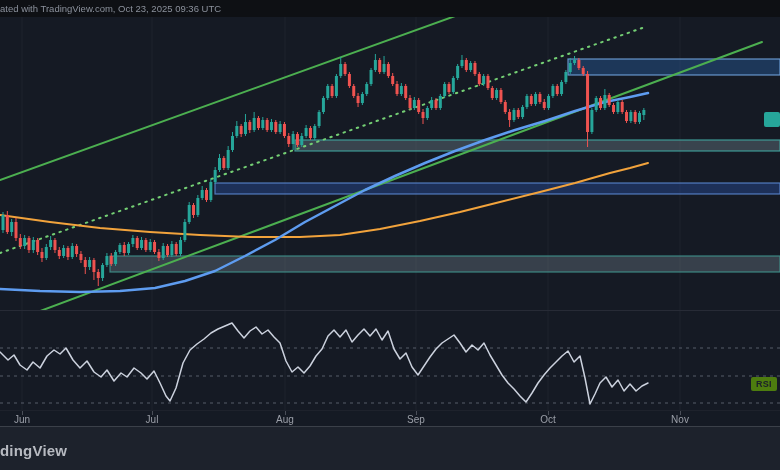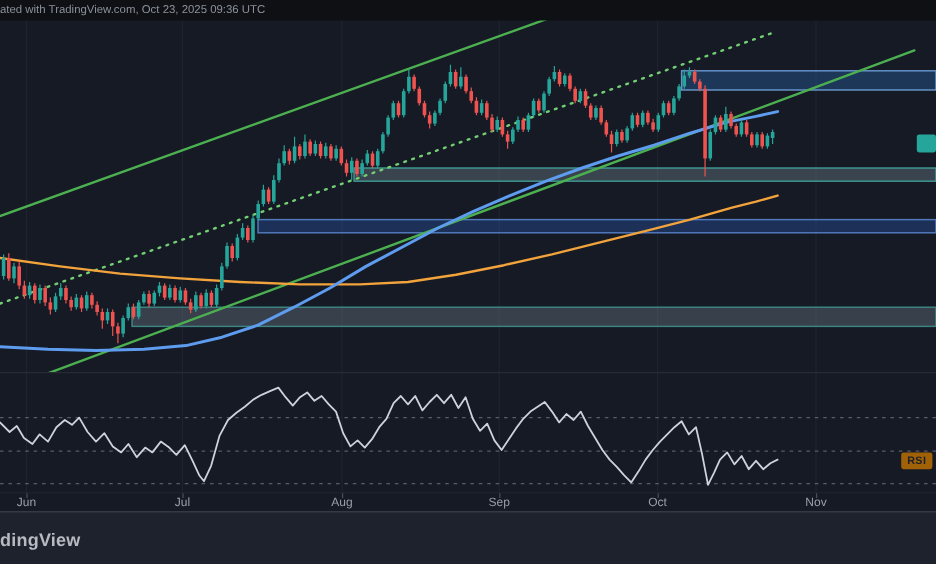--- a/index.html
+++ b/index.html
@@ -6,21 +6,21 @@
     font-family:"Liberation Sans", sans-serif;}
   #frame{position:relative;width:780px;height:470px;background:#151a24;}
   #topbar{position:absolute;left:0;top:0;width:780px;height:17px;background:#0e1014;
     color:#8b919c;font-size:9.5px;line-height:17px;padding-left:0;box-sizing:border-box;white-space:nowrap;}
   #main-svg{position:absolute;left:0;top:17px;display:block;}
   #rsi-svg{position:absolute;left:0;top:310px;display:block;}
   #time-axis{position:absolute;left:0;top:410px;width:780px;height:16px;
     border-top:1px solid rgba(255,255,255,0.04);box-sizing:border-box;}
   .t-tick{position:absolute;top:0;width:1px;height:4px;background:#4a4e58;}
   .t-lbl{position:absolute;top:3px;transform:translateX(-50%);color:#9b9fa8;font-size:10px;}
-  #rsi-badge{position:absolute;left:751px;top:377px;background:#a16207;color:#1b1f2a;
+  #rsi-badge{position:absolute;left:751px;top:377px;background:#4d7c0f;color:#1b1f2a;
     font-size:9px;font-weight:bold;padding:2px 5px;border-radius:2px;letter-spacing:0.3px;}
   #footer{position:absolute;left:0;top:426px;width:780px;height:44px;background:#1d222c;
     border-top:1px solid #3b4049;box-sizing:border-box;}
   #footer .logo{position:absolute;left:0;top:15px;color:#b7bac1;font-size:15px;font-weight:bold;letter-spacing:0.2px;}
 </style>
 </head>
 <body>
 
 <div id="frame">
   <div id="topbar">

